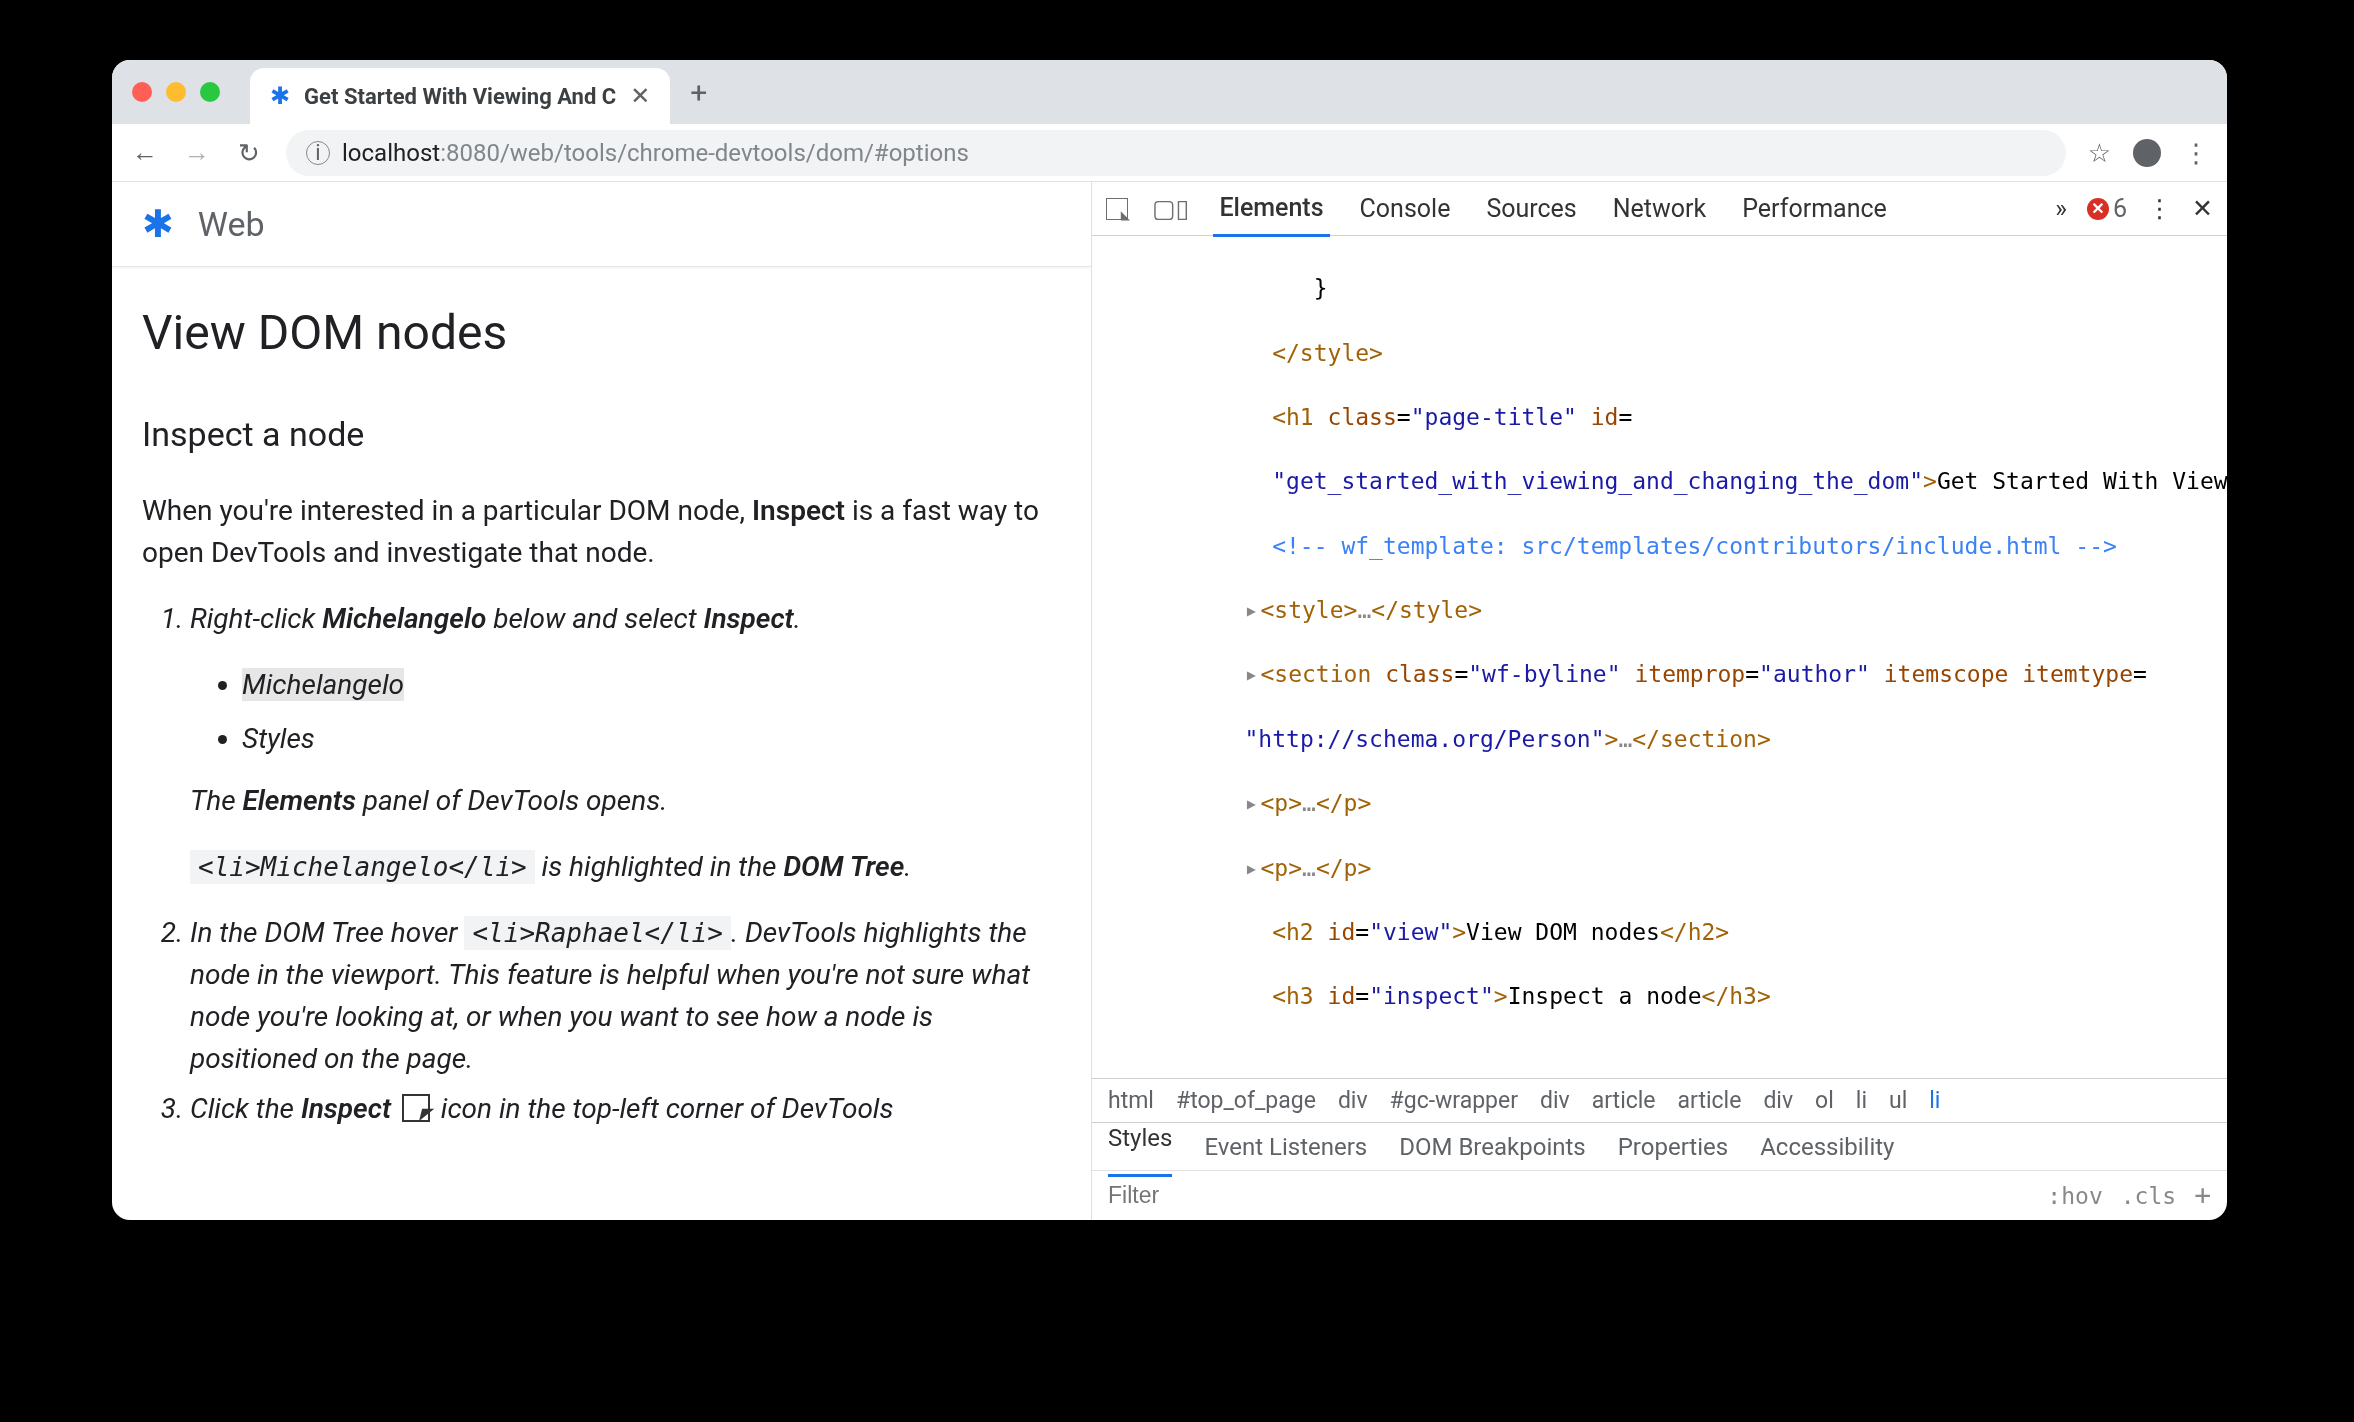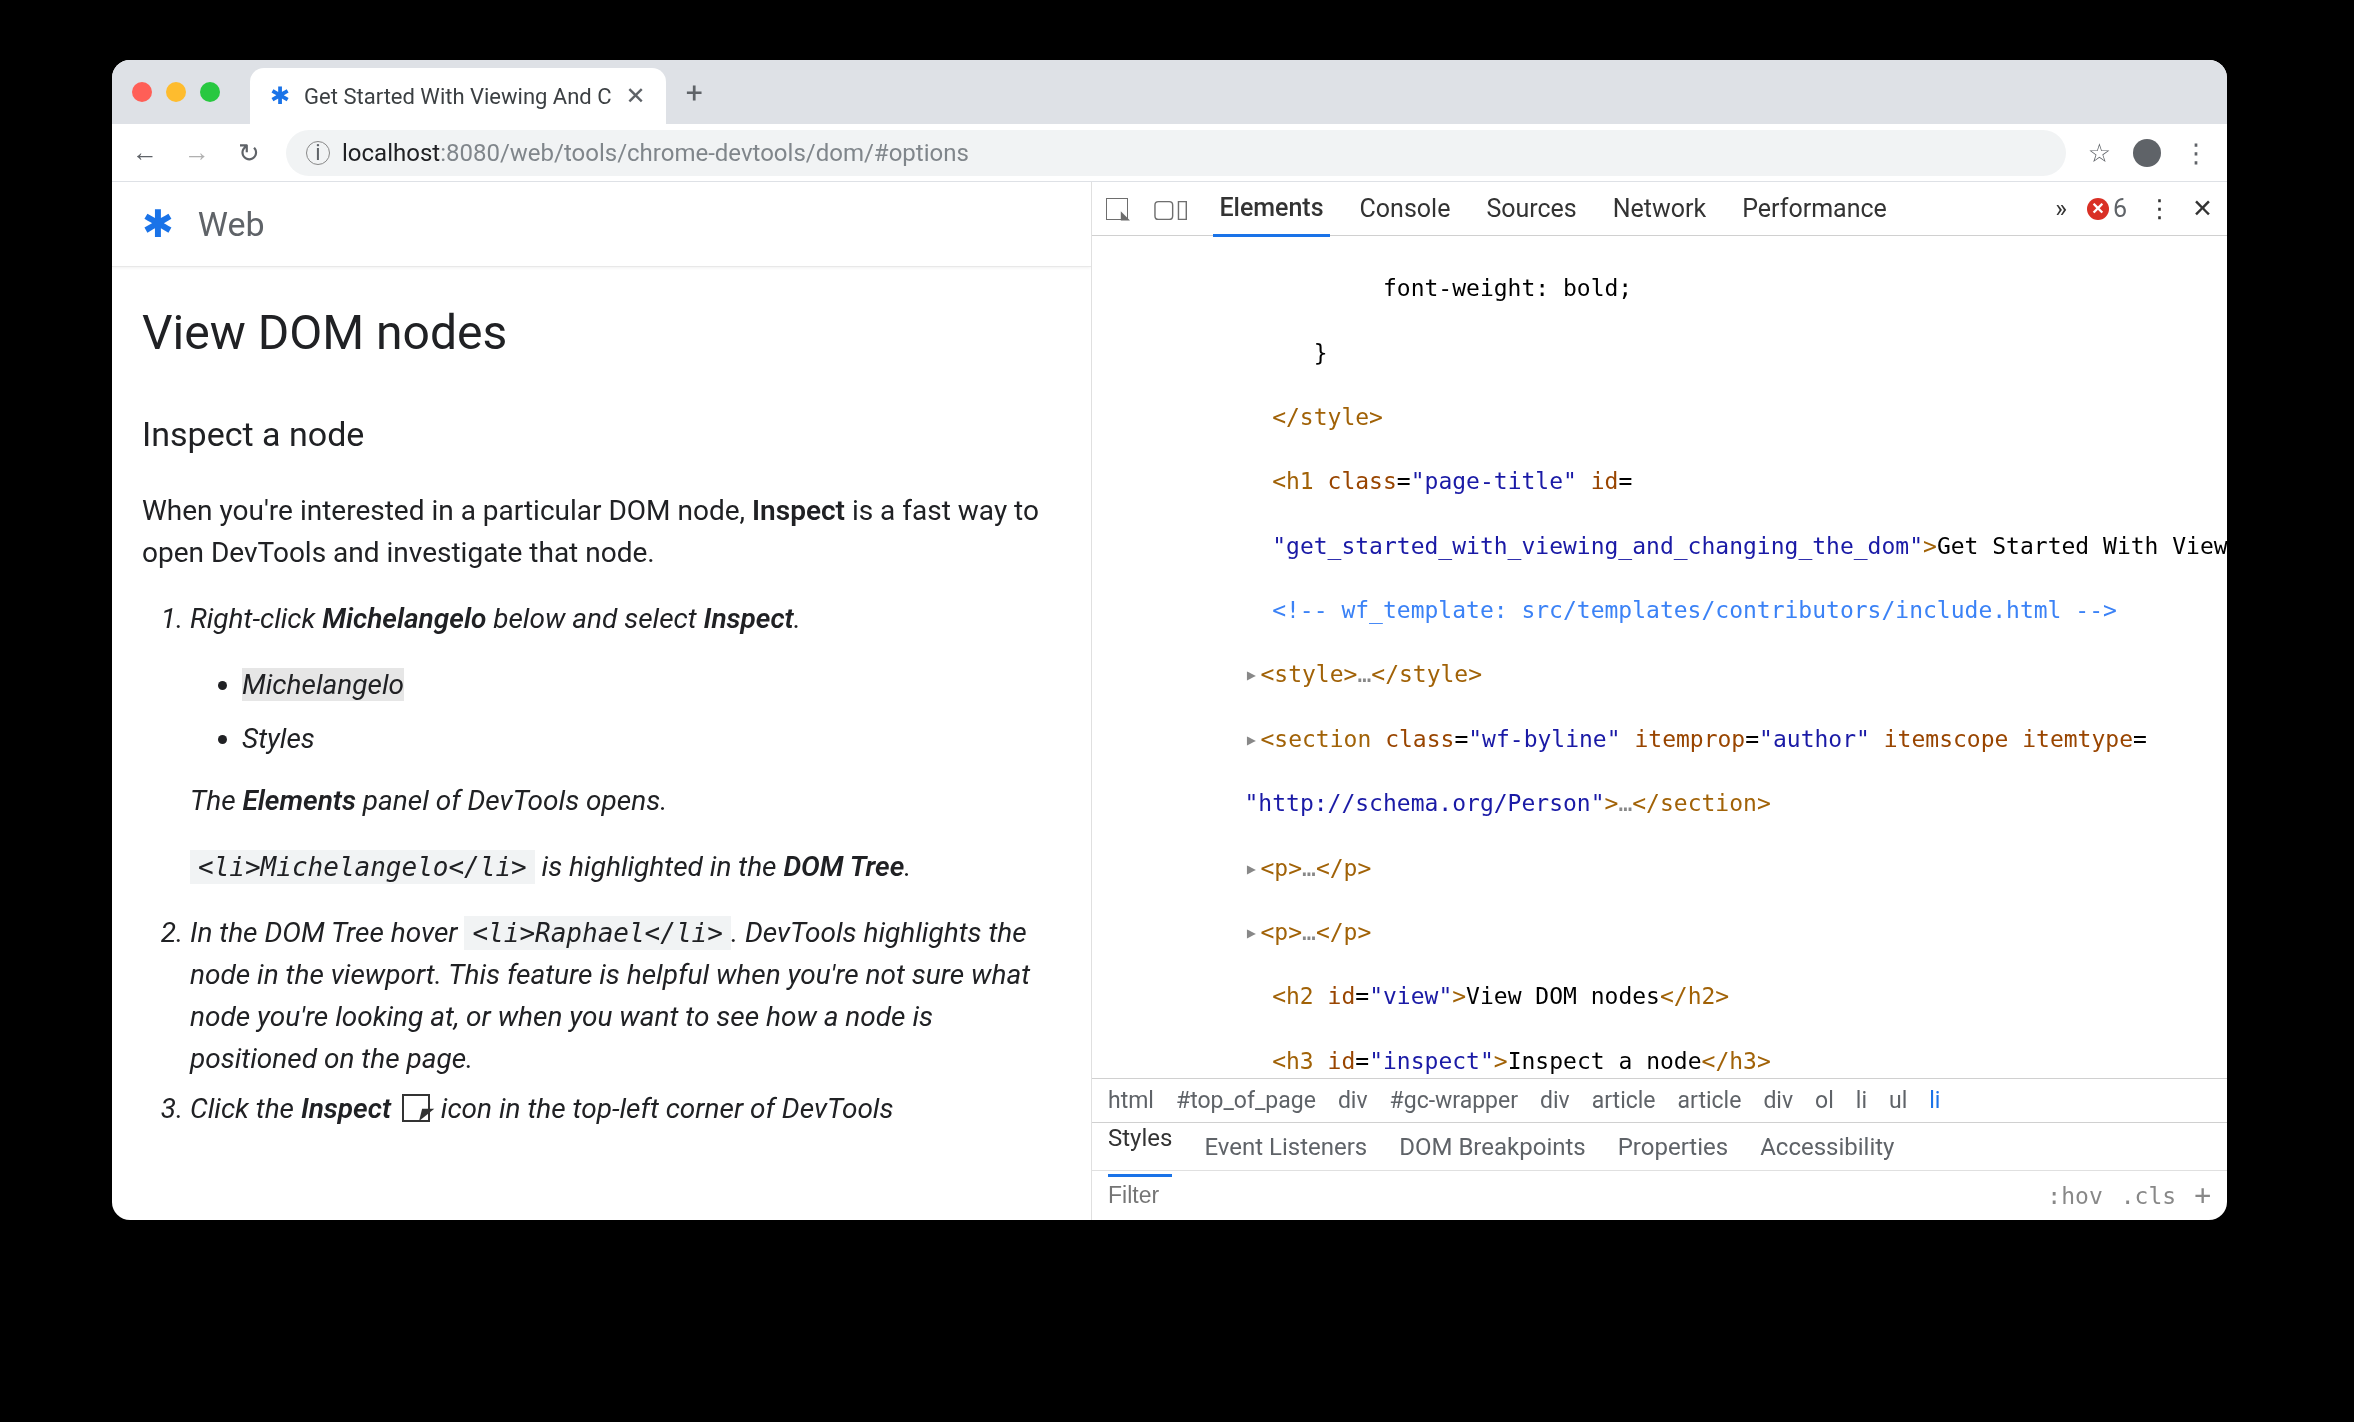--- a/index.html
+++ b/index.html
@@ -41,21 +41,21 @@
     align-items: center;
     background: #fff;
     height: 56px;
     border-radius: 14px 14px 0 0;
     padding: 0 20px;
     gap: 14px;
     margin-top: 8px;
     min-width: 400px;
   }
   .tab .favicon { color: #1a73e8; font-size: 24px; }
-  .tab .tab-title { font-size: 22px; color: #3c4043; white-space: nowrap; overflow:hidden; flex:1; }
+  .tab .tab-title { font-size: 22px; color: #3c4043; white-space: nowrap; overflow:hidden; flex:1;font-weight:bold; }
   .tab .tab-close { color: #5f6368; font-size: 24px; }
   .newtab { margin-left: 20px; color: #5f6368; font-size: 30px; }
 
   
   .toolbar {
     height: 58px;
     background: #fff;
     border-bottom: 1px solid #dee1e6;
     display: flex;
     align-items: center;
@@ -281,21 +281,20 @@
           <span class="error-badge">
               <span class="dot">✕</span>
               <span>6</span>
             </span>
           <span>⋮</span>
           <span>✕</span>
         </div>
       </div>
 
       <div class="dt-elements">
-<div class="row">                    <span class="tkn-tx">font-weight: bold;</span></div>
 <div class="row">               }</div>
 <div class="row">            <span class="tkn-t">&lt;/style&gt;</span></div>
 <div class="row">            <span class="tkn-t">&lt;h1</span> <span class="tkn-a">class</span>=<span class="tkn-v">"<span>page-title</span>"</span> <span class="tkn-a">id</span>=</div>
 <div class="row">            <span class="tkn-v">"<span>get_started_with_viewing_and_changing_the_dom</span>"</span><span class="tkn-t">&gt;</span><span class="tkn-tx">Get Started With Viewing And Changing The DOM</span></div>
 <div class="row">            <span class="tkn-c">&lt;!-- wf_template: src/templates/contributors/include.html --&gt;</span></div>
 <div class="row">          <span class="caret">▸</span><span class="tkn-t">&lt;style&gt;</span><span class="tkn-cl">…</span><span class="tkn-t">&lt;/style&gt;</span></div>
 <div class="row">          <span class="caret">▸</span><span class="tkn-t">&lt;section</span> <span class="tkn-a">class</span>=<span class="tkn-v">"<span>wf-byline</span>"</span> <span class="tkn-a">itemprop</span>=<span class="tkn-v">"<span>author</span>"</span> <span class="tkn-a">itemscope</span> <span class="tkn-a">itemtype</span>=</div>
 <div class="row">          <span class="tkn-v">"<span>http://schema.org/Person</span>"</span><span class="tkn-t">&gt;</span><span class="tkn-cl">…</span><span class="tkn-t">&lt;/section&gt;</span></div>
 <div class="row">          <span class="caret">▸</span><span class="tkn-t">&lt;p&gt;</span><span class="tkn-cl">…</span><span class="tkn-t">&lt;/p&gt;</span></div>
 <div class="row">          <span class="caret">▸</span><span class="tkn-t">&lt;p&gt;</span><span class="tkn-cl">…</span><span class="tkn-t">&lt;/p&gt;</span></div>

